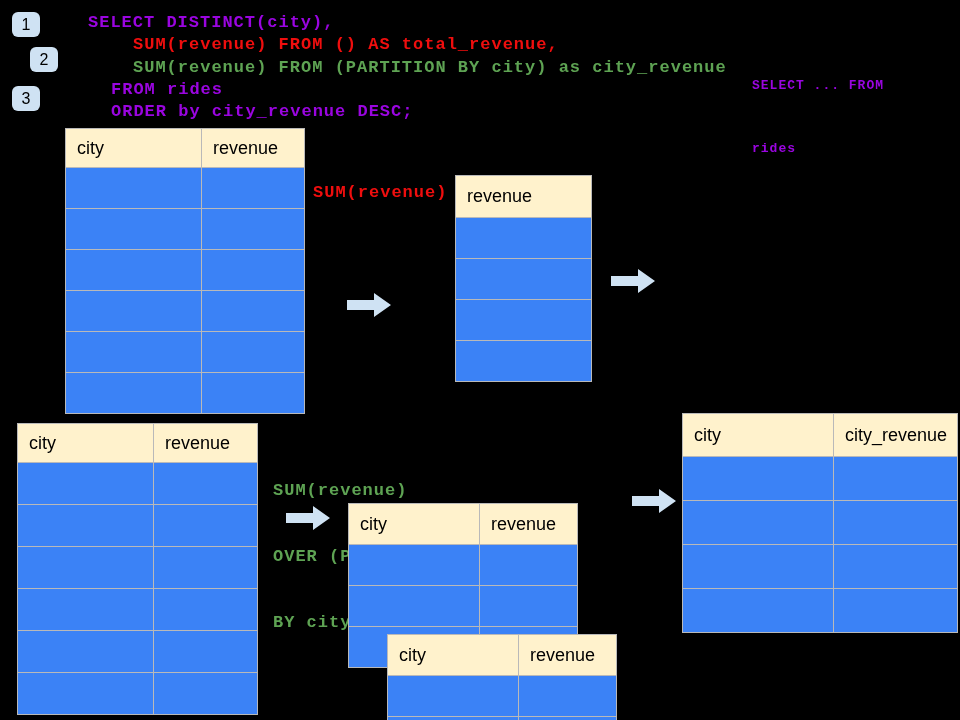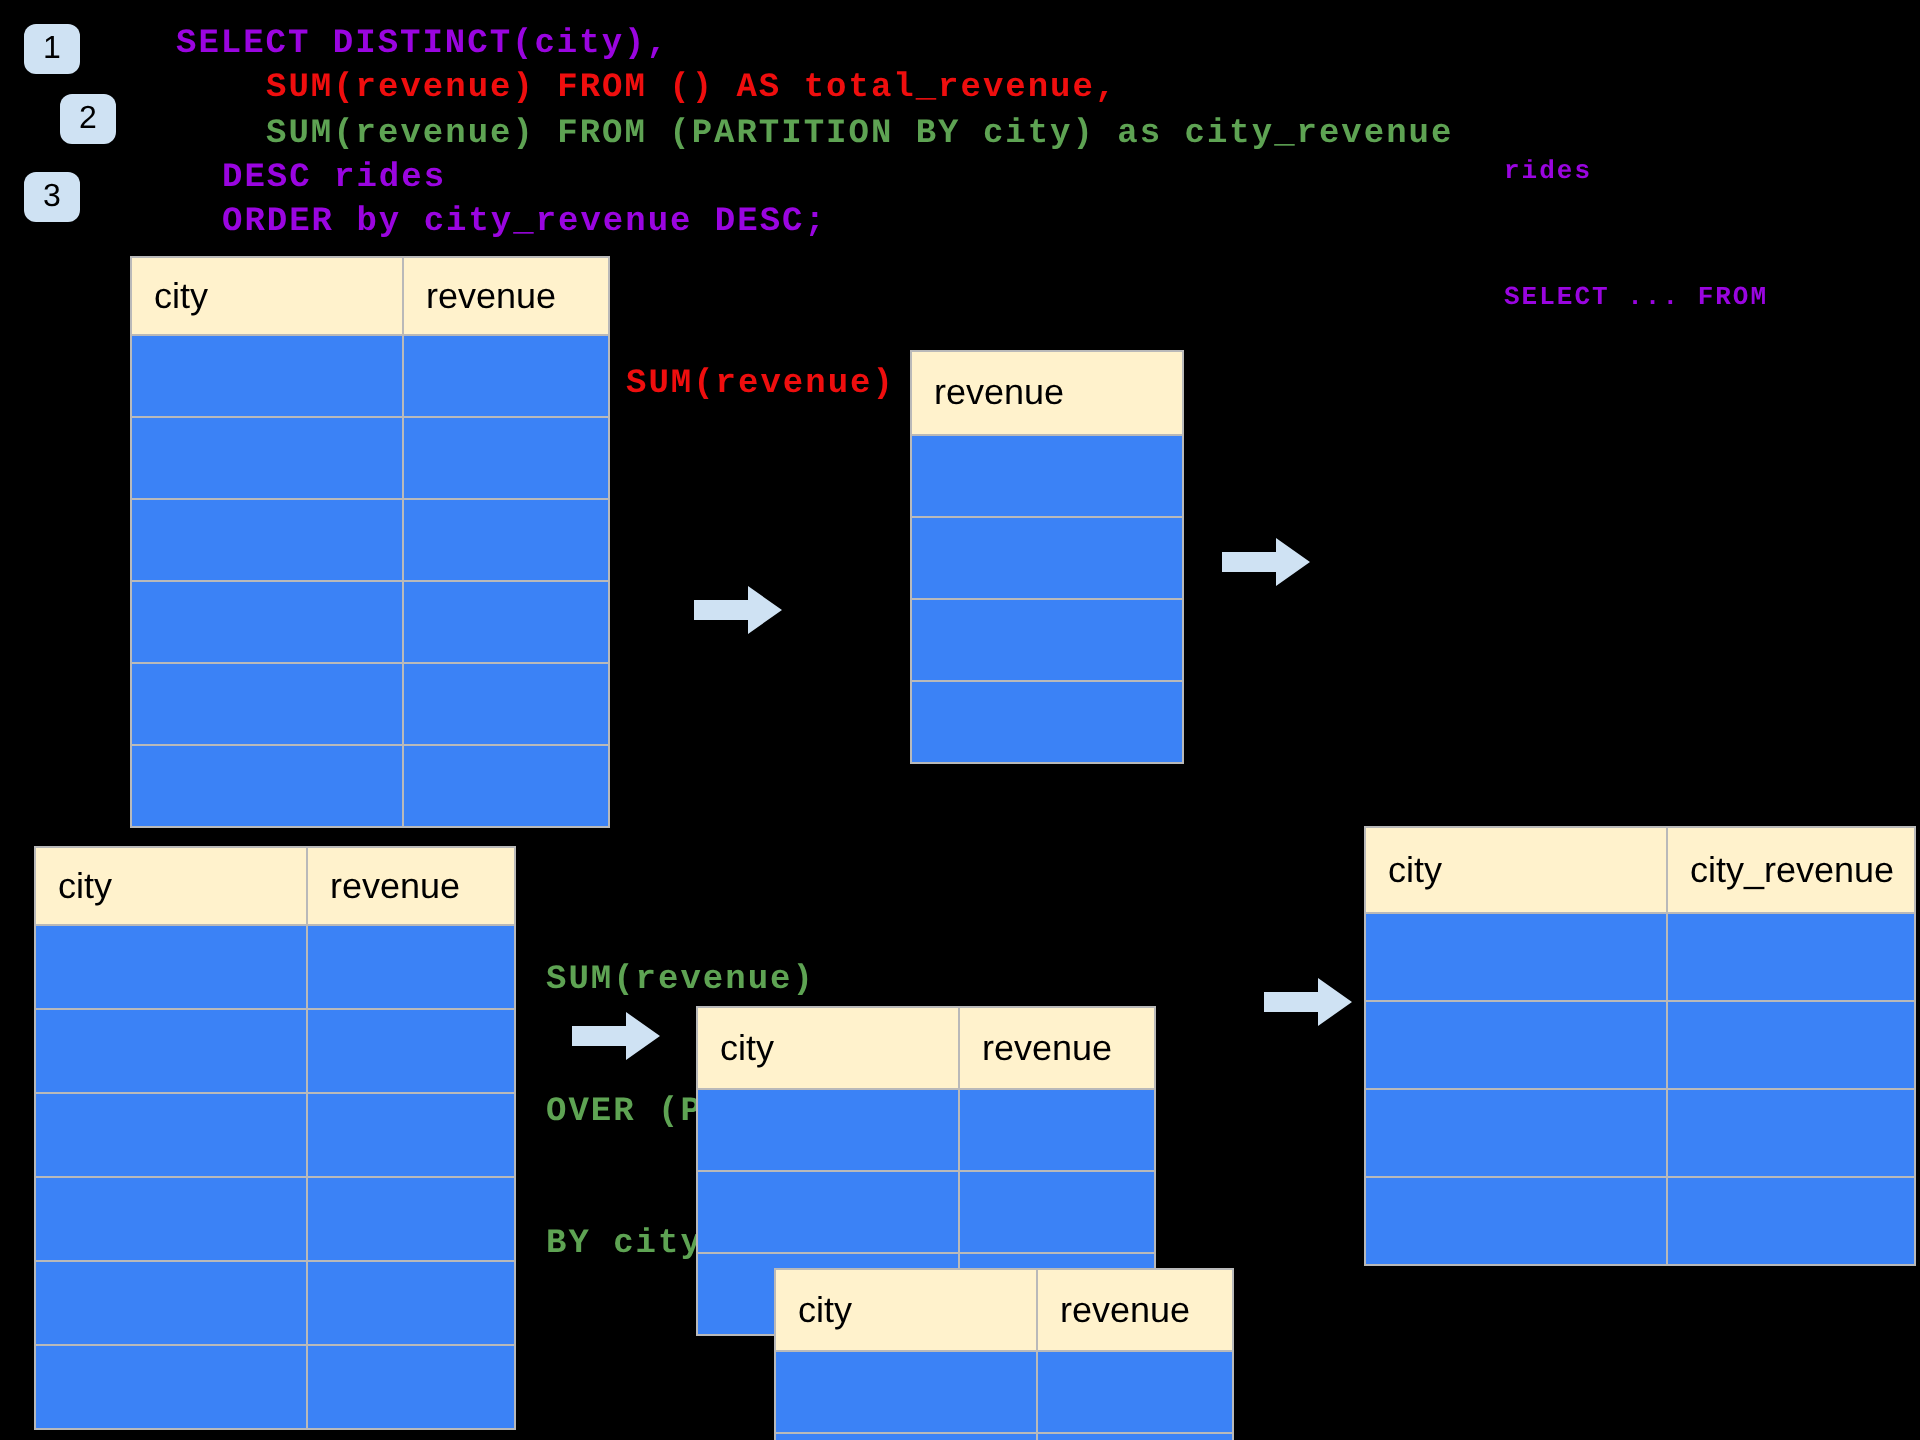--- a/index.html
+++ b/index.html
@@ -62,26 +62,26 @@
   <div class="badge" id="badge-2">
     <span>2</span>
   </div>
   <div class="badge" id="badge-3">
     <span>3</span>
   </div>
 
   <div class="code purple line1">SELECT DISTINCT(city),</div>
   <div class="code red line2">SUM(revenue) FROM () AS total_revenue,</div>
   <div class="code green line3">SUM(revenue) FROM (PARTITION BY city) as city_revenue</div>
-  <div class="code purple line4">DESC rides</div>
+  <div class="code purple line4">FROM rides</div>
   <div class="code purple line5">ORDER by city_revenue DESC;</div>
 
   <div class="side-note">
+    <div>SELECT ... FROM</div>
     <div>rides</div>
-    <div>SELECT ... FROM</div>
   </div>
 
   <div class="annot" id="annot-total">
     <div>SUM(revenue)</div>
   </div>
 
   <div class="annot" id="annot-partition">
     <div>SUM(revenue)</div>
     <div>OVER (PARTITION</div>
     <div>BY city)</div>

